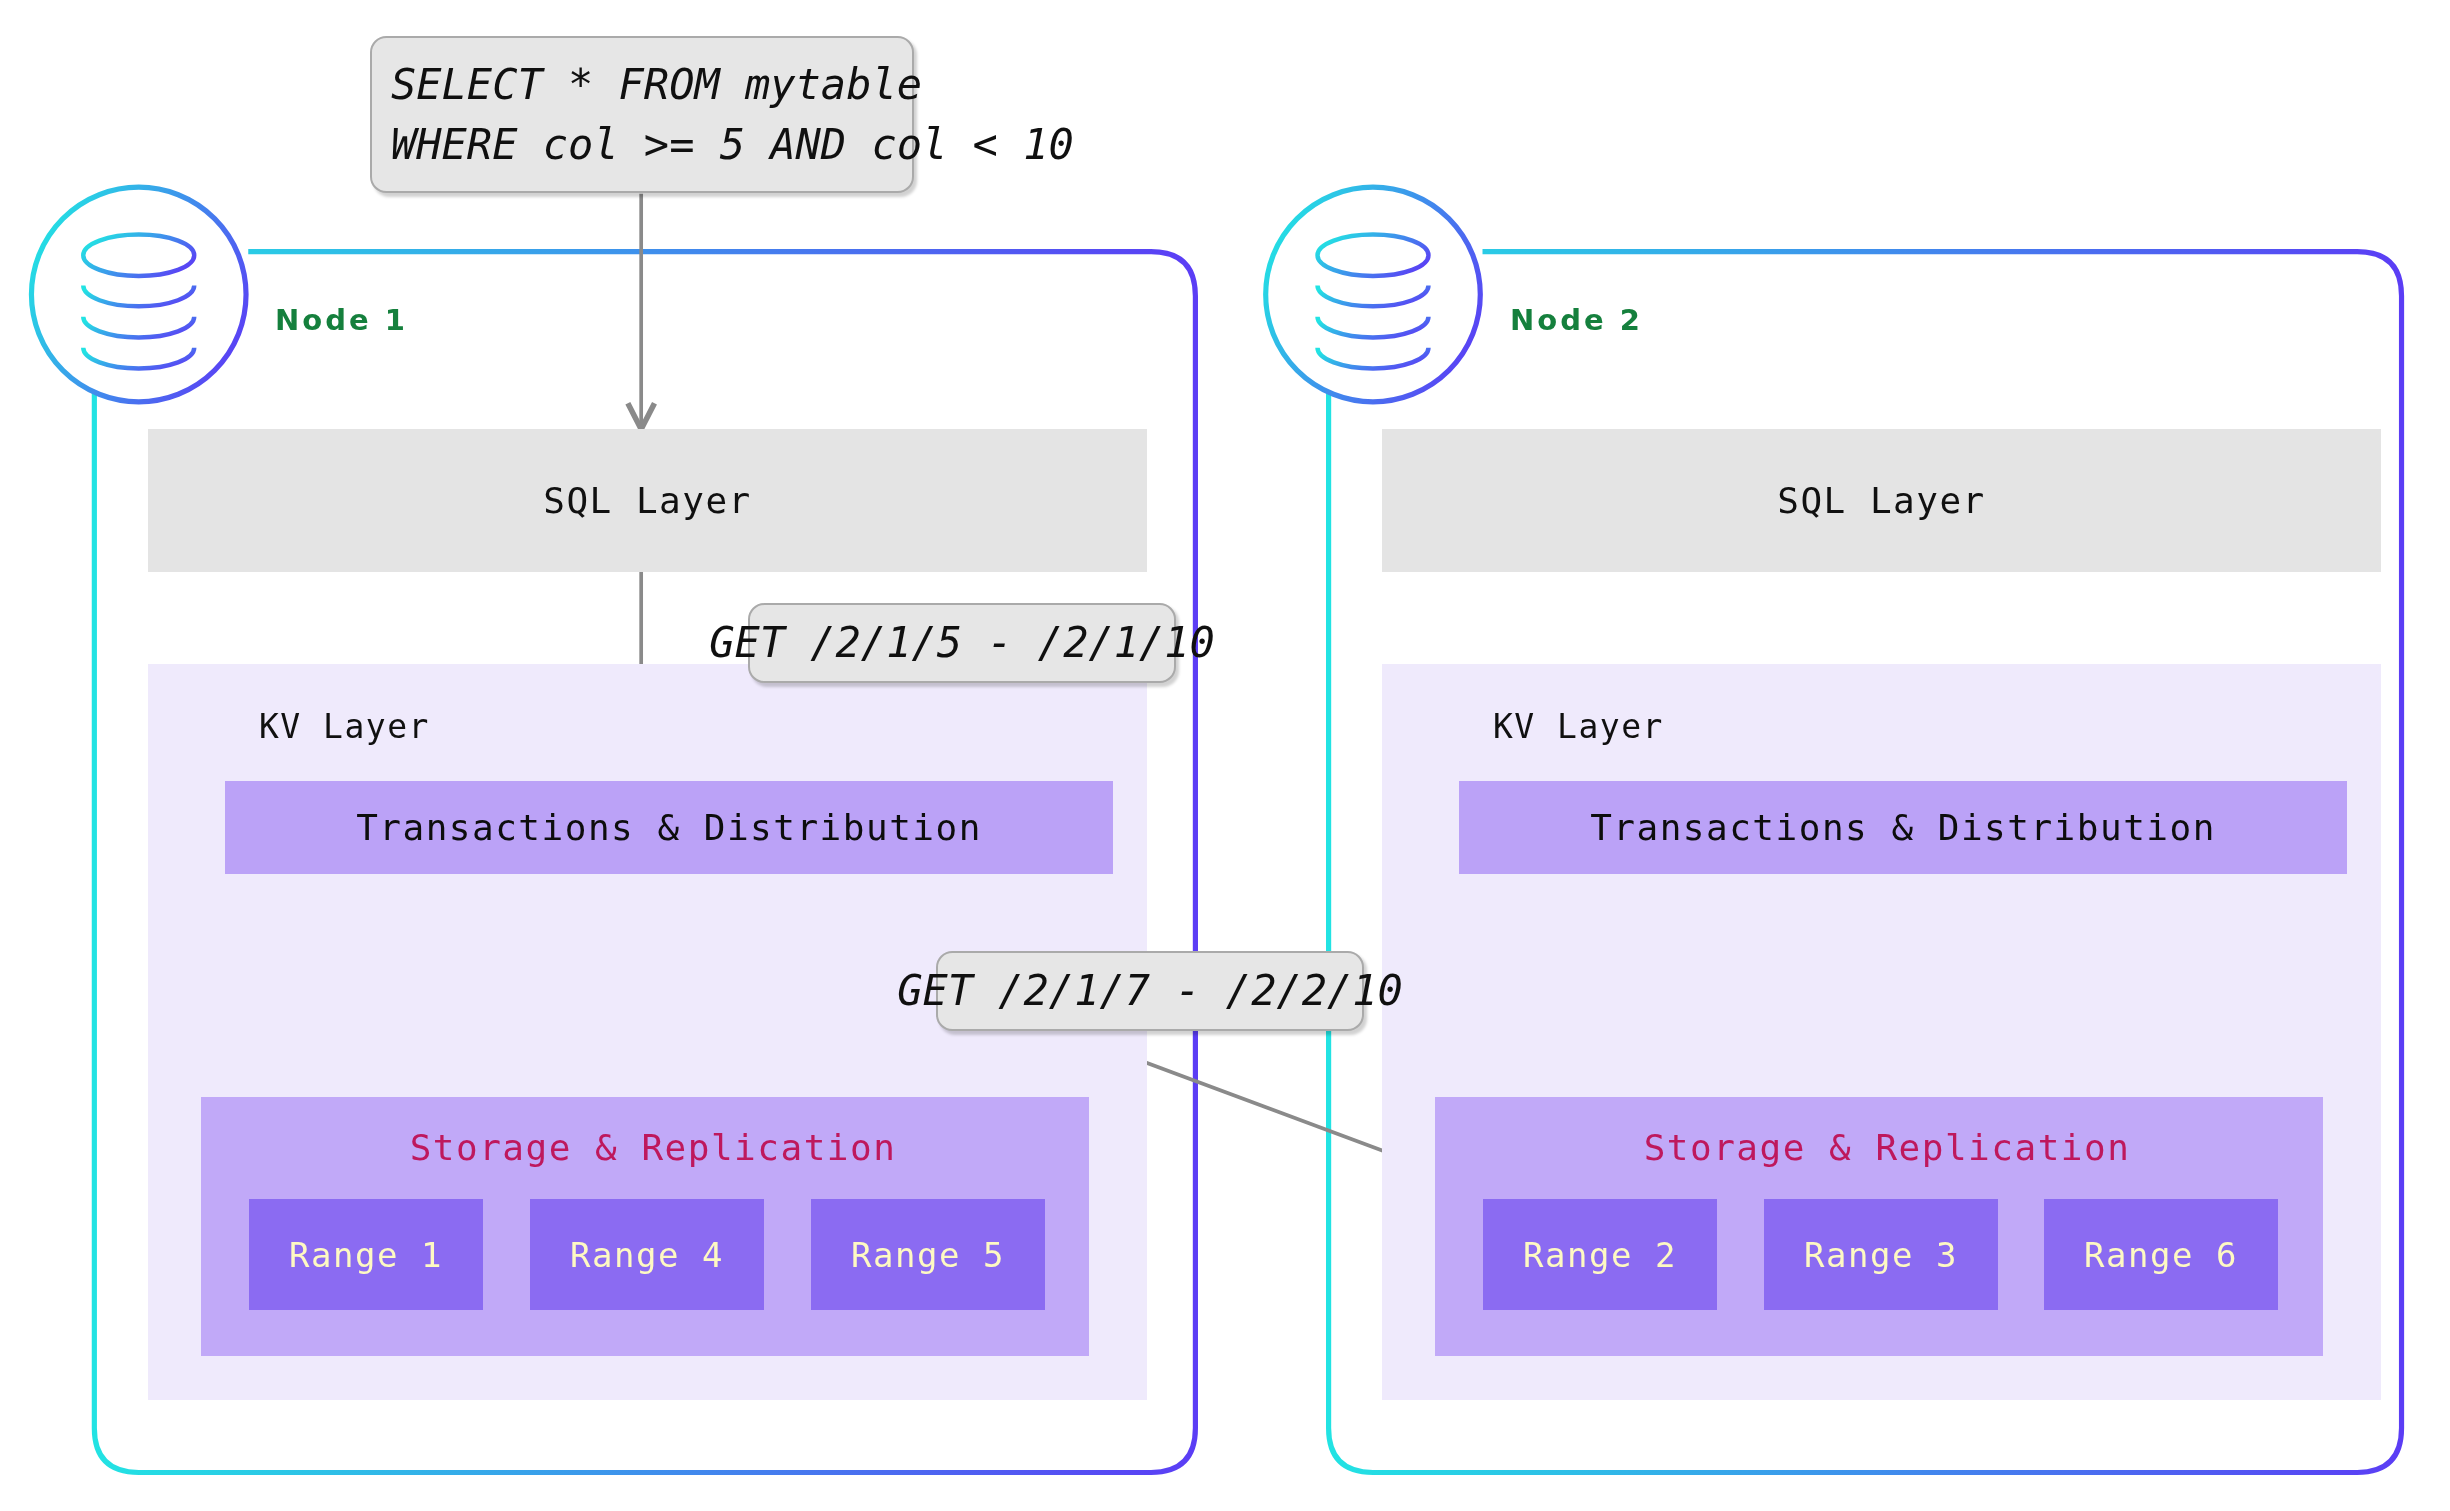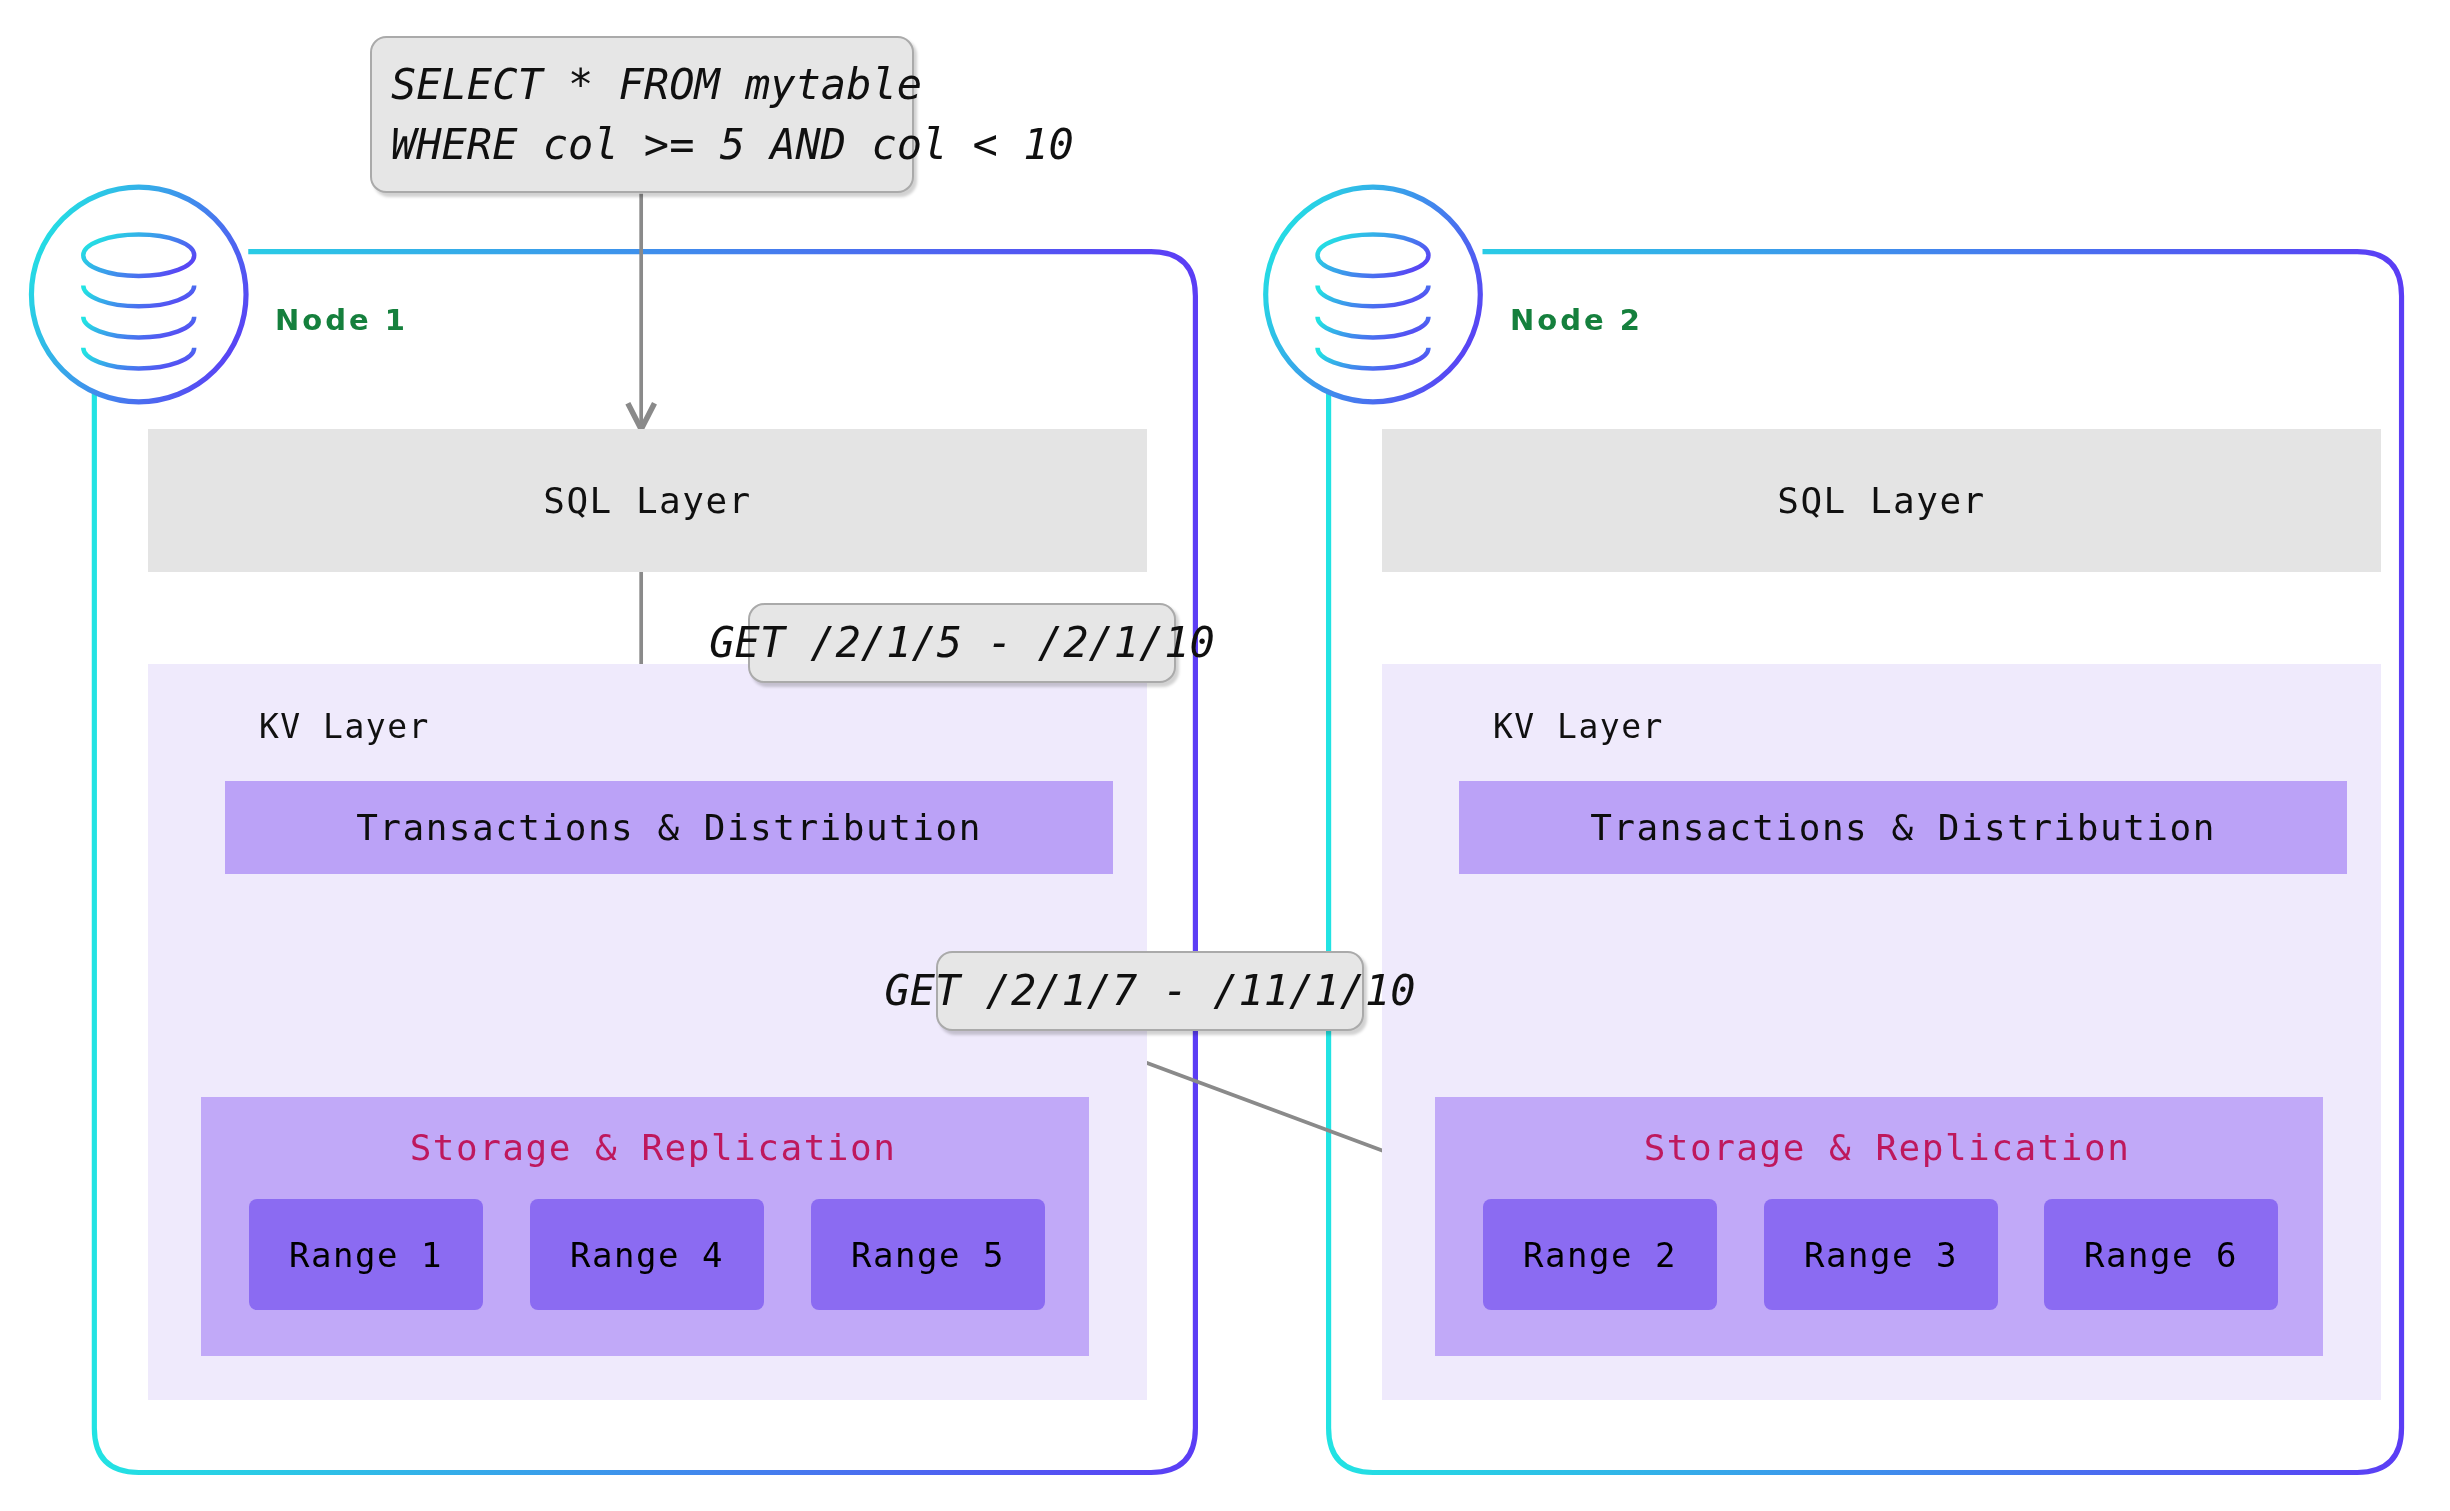--- a/index.html
+++ b/index.html
@@ -86,24 +86,23 @@
     white-space: nowrap;
     text-align: center;
     padding-left: 8px;
   }
   .range-box {
     position: absolute;
     background: #8B6BF2;
     display: flex;
     align-items: center;
     justify-content: center;
-    color: #000000;
+    color: #fef9c3;
     font-size: 34px;
     letter-spacing: 1.5px;
-    border-radius: 8px;
   }
 
   
   .callout {
     position: absolute;
     background: #E6E6E6;
     border: 2.2px solid #AAAAAA;
     border-radius: 16.3px;
     box-shadow: 3px 3.7px 3px rgba(0,0,0,0.18);
     display: flex;
@@ -238,17 +237,17 @@
   <div class="range-box" style="left:2044px; top:1199px; width:234px; height:111px;">
     <span>Range 6</span>
   </div>
 
   <div class="callout centered" style="left:748px; top:603px; width:428px; height:80px;">
     <div class="txt">GET /2/1/5 - /2/1/10</div>
   </div>
 
 
   <div class="callout centered" style="left:936px; top:951px; width:428px; height:80px;">
-    <div class="txt">GET /2/1/7 - /11/1/10</div>
+    <div class="txt">GET /2/1/7 - /2/2/10</div>
   </div>
 
 </div>
 
 
 </body></html>

